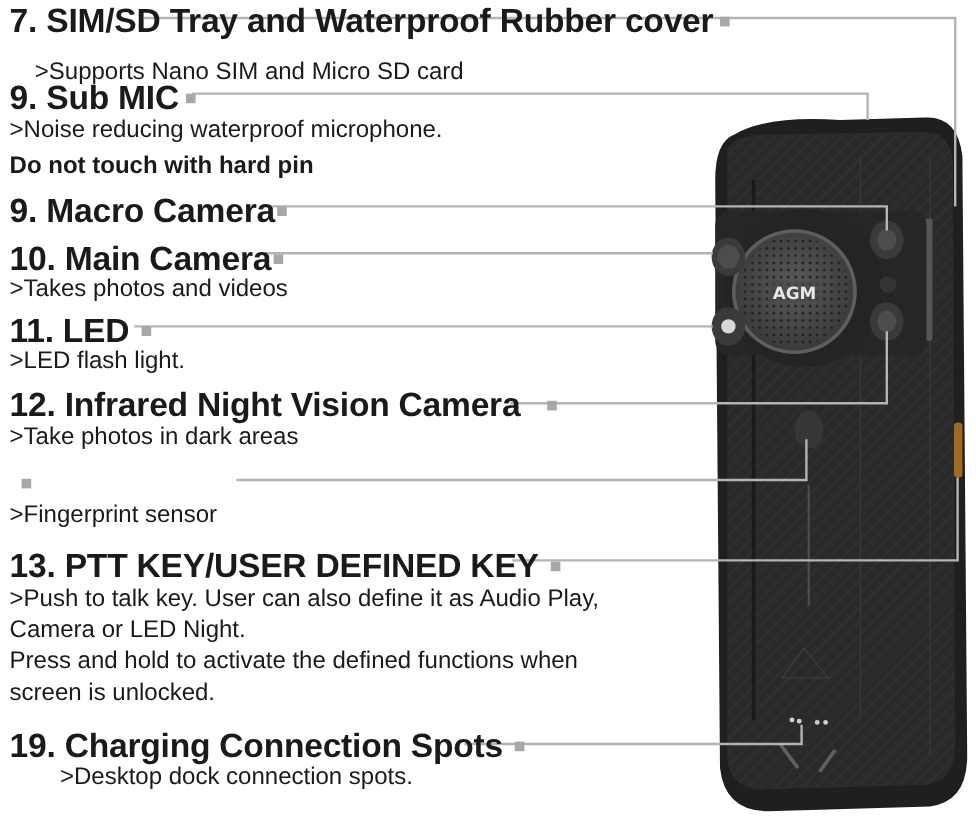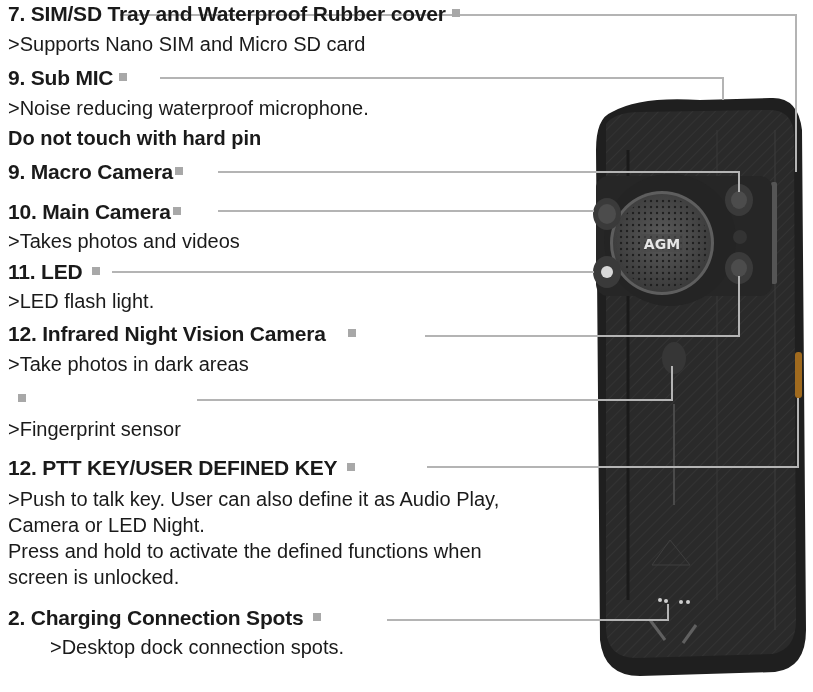--- a/index.html
+++ b/index.html
@@ -1,20 +1,20 @@
 <!DOCTYPE html>
 <html><head>
 <meta charset="utf-8">
 <style>
   html, body { margin:0; padding:0; }
   body { width:813px; height:692px; background:#ffffff; position:relative; overflow:hidden;
          font-family:"Liberation Sans", "DejaVu Sans", sans-serif; color:#1a1a1a; }
   .phone { position:absolute; left:0; top:0; width:813px; height:692px; }
   .txt { position:absolute; left:8px; white-space:nowrap; z-index:3; }
-  .h { font-weight:bold; font-size:21px; letter-spacing:-0.2px; }
+  .h { font-weight:bold; font-size:28px; letter-spacing:-0.2px; }
   .d { font-size:20px; }
   .marker { display:inline-block; width:8px; height:8px; background:#a8a8a8; margin-left:6px; vertical-align:middle; position:relative; top:-2px; }
   .pill { background:#fff; border-radius:6px; padding:0 4px 0 0; }
   svg text { font-family:"DejaVu Sans", sans-serif; }
 </style>
 </head>
 <body>
 
 <svg class="phone" width="813" height="692" viewBox="0 0 813 692" xmlns="http://www.w3.org/2000/svg">
   <defs>
@@ -91,40 +91,40 @@
     <polyline points="218,211 594,211"></polyline>
     <polyline points="112,272 594,272"></polyline>
     <polyline points="425,336 739,336 739,276"></polyline>
     <polyline points="197,400 672,400 672,366"></polyline>
     <polyline points="427,467 798,467 798,398"></polyline>
     <polyline points="387,620 668,620 668,604"></polyline>
   </g>
 </svg>
 
 <div class="txt h" style="top:2px;"><span>7. SIM/SD Tray and Waterproof Rubber cover</span><span class="marker"></span></div>
-<div class="txt d" style="top:33px;">&gt;Supports Nano SIM and Micro SD card</div>
+<div class="txt d" style="top:49px;margin-left:21px;">&gt;Supports Nano SIM and Micro SD card</div>
 
 <div class="txt h" style="top:66px;"><span>9. Sub MIC</span><span class="marker"></span></div>
 <div class="txt d" style="top:97px;">&gt;Noise reducing waterproof microphone.</div>
 <div class="txt d" style="top:127px;font-weight:bold;">Do not touch with hard pin</div>
 
 <div class="txt h" style="top:160px;"><span>9. Macro Camera</span><span class="marker" style="margin-left:2px"></span></div>
 
 <div class="txt h" style="top:200px;"><span>10. Main Camera</span><span class="marker" style="margin-left:2px"></span></div>
 <div class="txt d" style="top:230px;">&gt;Takes photos and videos</div>
 
 <div class="txt h" style="top:260px;"><span>11. LED</span><span class="marker" style="margin-left:10px"></span></div>
 <div class="txt d" style="top:290px;">&gt;LED flash light.</div>
 
 <div class="txt h" style="top:322px;"><span>12. Infrared Night Vision Camera</span><span class="marker" style="margin-left:22px"></span></div>
 <div class="txt d" style="top:353px;">&gt;Take photos in dark areas</div>
 
 <div class="txt h" style="top:387px;"><span class="marker" style="margin-left:10px"></span></div>
 <div class="txt d" style="top:418px;">&gt;Fingerprint sensor</div>
 
-<div class="txt h" style="top:456px;"><span>12. PTT KEY/USER DEFINED KEY</span><span class="marker" style="margin-left:10px"></span></div>
+<div class="txt h" style="top:456px;"><span>13. PTT KEY/USER DEFINED KEY</span><span class="marker" style="margin-left:10px"></span></div>
 <div class="txt d" style="top:488px;"><span class="pill">&gt;Push to talk key. User can also define it as Audio Play,</span></div>
 <div class="txt d" style="top:514px;">Camera or LED Night.</div>
 <div class="txt d" style="top:540px;">Press and hold to activate the defined functions when</div>
 <div class="txt d" style="top:566px;">screen is unlocked.</div>
 
-<div class="txt h" style="top:606px;"><span>2. Charging Connection Spots</span><span class="marker" style="margin-left:10px"></span></div>
+<div class="txt h" style="top:606px;"><span>19. Charging Connection Spots</span><span class="marker" style="margin-left:10px"></span></div>
 <div class="txt d" style="top:636px;margin-left:42px;">&gt;Desktop dock connection spots.</div>
 
 </body></html>

